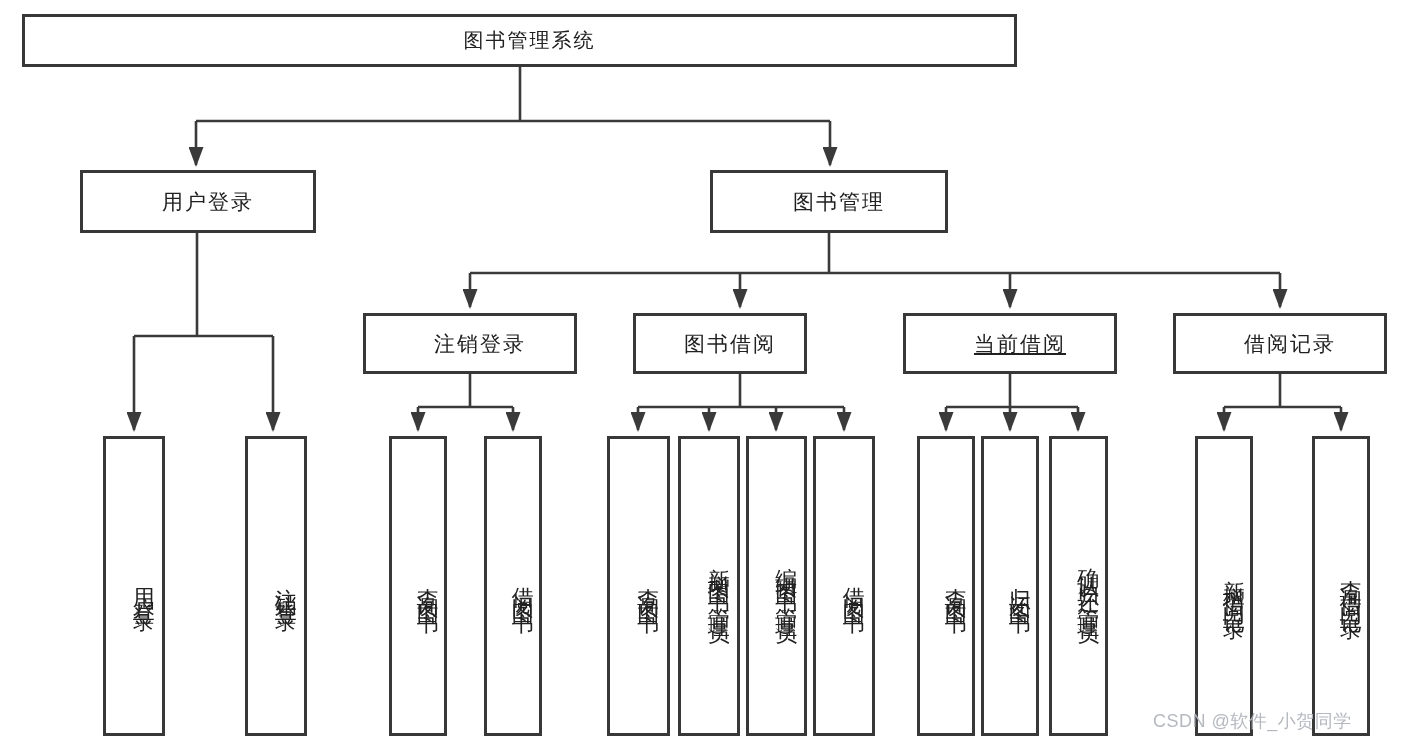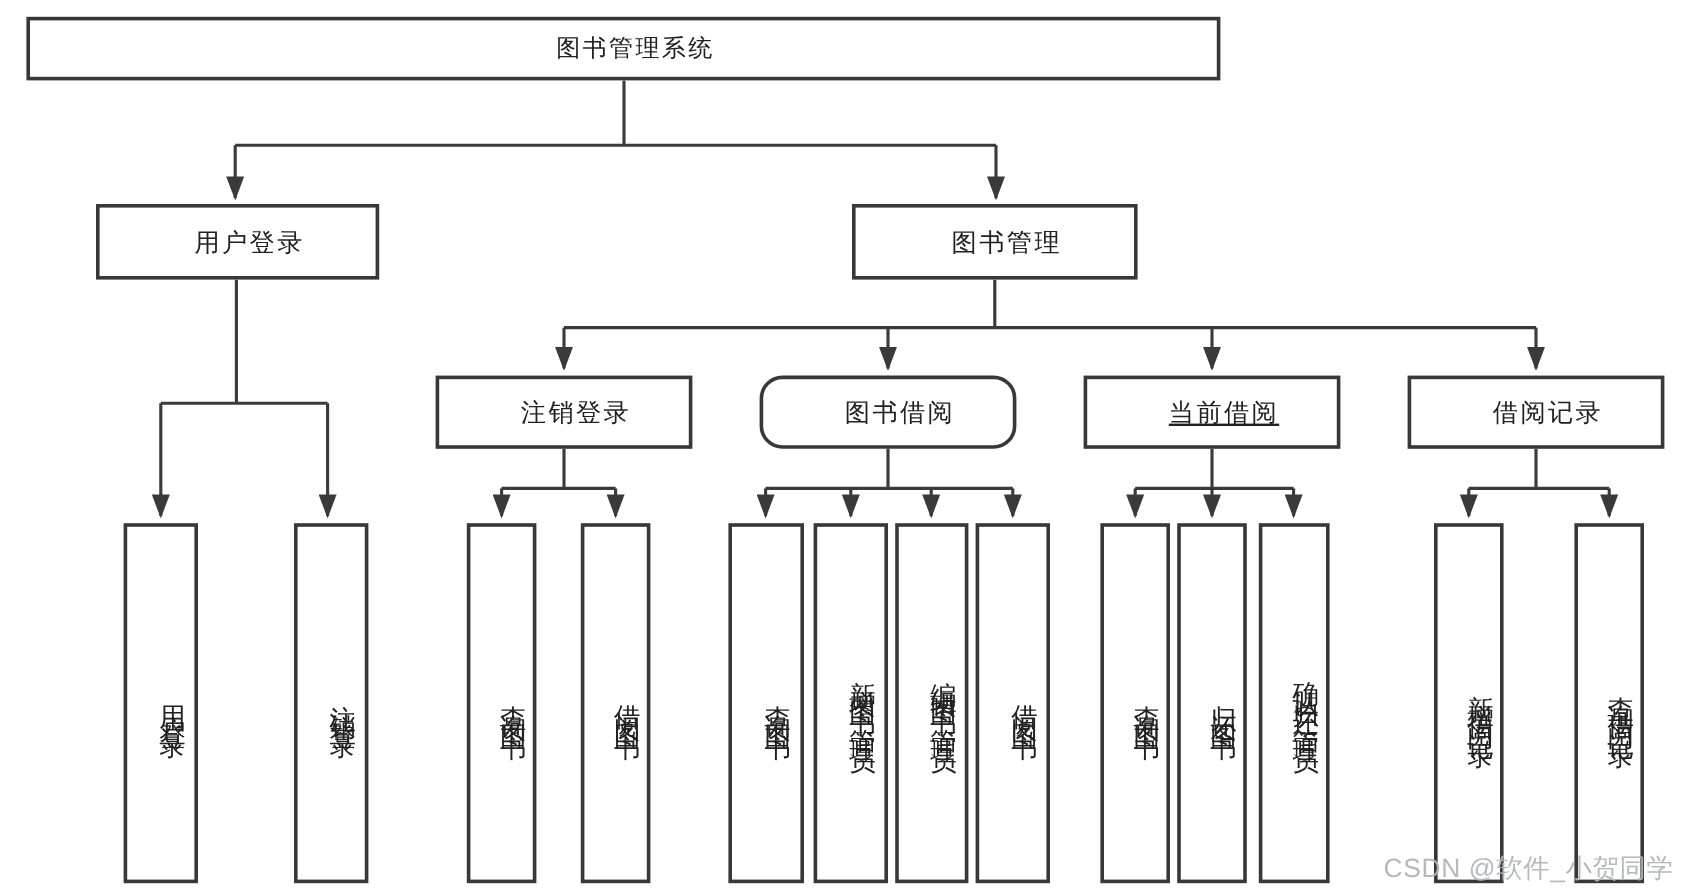--- a/index.html
+++ b/index.html
@@ -39,21 +39,21 @@
     text-orientation: mixed;
     font-size: 22px;
     line-height: 1.15;
     letter-spacing: 8px;
     color: #212121;
   }
   #watermark {
     position: absolute;
     left: 1153px;
     top: 709px;
-    font-size: 22px;
+    font-size: 18px;
     letter-spacing: 0.5px;
     color: rgba(177, 181, 188, 0.95);
     white-space: nowrap;
     z-index: 5;
   }
 </style>
 </head>
 <body>
 
 <div id="canvas">
@@ -115,21 +115,21 @@
   <div class="box hbox" style="left:80px; top:170px; width:236px; height:63px;">
     <span class="lbl">用户登录</span>
   </div>
   <div class="box hbox" style="left:710px; top:170px; width:238px; height:63px;text-align:center;">
     <span class="lbl">图书管理</span>
   </div>
 
   <div class="box hbox" style="left:363px; top:313px; width:214px; height:61px;">
     <span class="lbl">注销登录</span>
   </div>
-  <div class="box hbox" style="left:633px; top:313px; width:214px; height:61px;border-radius:19px;">
+  <div class="box hbox" style="left:633px; top:313px; width:174px; height:61px;">
     <span class="lbl">图书借阅</span>
   </div>
   <div class="box hbox" style="left:903px; top:313px; width:214px; height:61px;text-decoration:underline;">
     <span class="lbl">当前借阅</span>
   </div>
   <div class="box hbox" style="left:1173px; top:313px; width:214px; height:61px;">
     <span class="lbl">借阅记录</span>
   </div>
 
   <div class="box vbox" style="left:103px; top:436px; width:62px; height:300px;">

